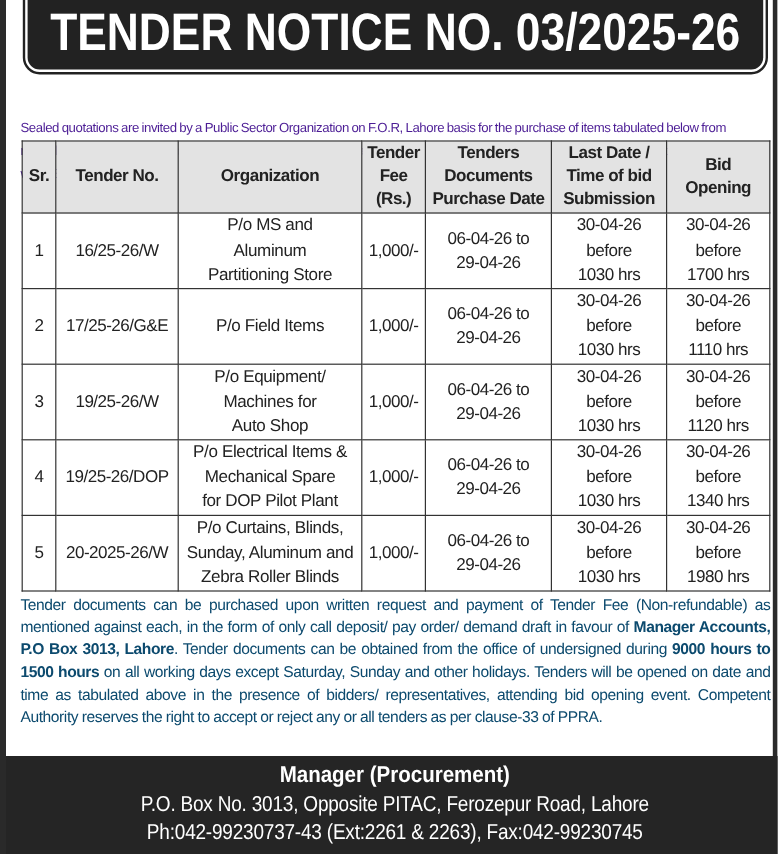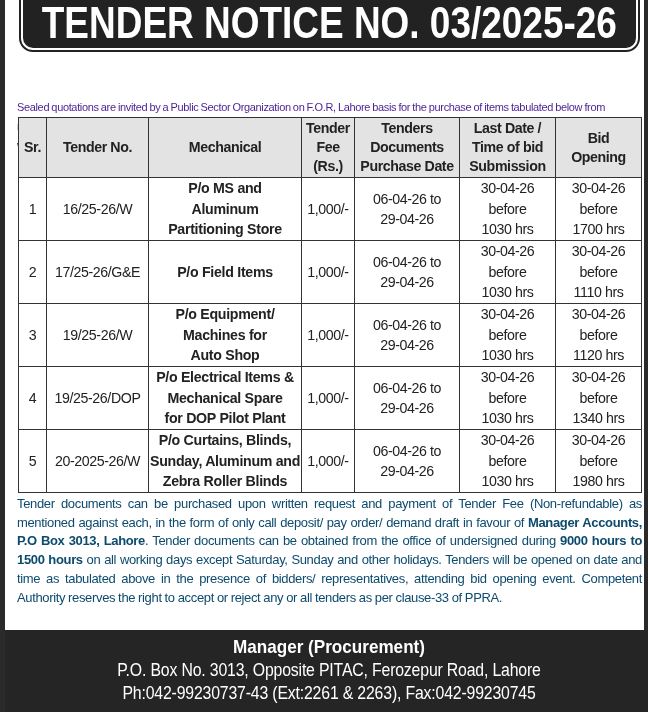--- a/index.html
+++ b/index.html
@@ -9,21 +9,21 @@
     color: #1a1a1a;
     position: relative;
   }
   .frame {
     position: absolute; left: 0; top: 0; width: 648px; height: 712px;
     border-left: 5px solid #2a2a2a;
     border-right: 4px solid #2a2a2a;
     background: #ffffff;
   }
   .banner {
-    position: absolute; left: 16px; top: 0; width: 617px; height: 50px;
+    position: absolute; left: 16px; top: 0; width: 617px; height: 60px;
     background: #222222;
     border-radius: 0 0 12px 12px;
     border: 2px solid #ffffff;
     border-top: none;
     outline: 2px solid #222;
     display: flex; align-items: center; justify-content: center;
   }
   .banner-title {
     color: #ffffff;
     font-family: "Liberation Sans", sans-serif;
@@ -60,21 +60,21 @@
     letter-spacing: -0.4px;
   }
   table.tenders th {
     background: #e3e3e3;
     font-weight: bold;
     font-size: 14.2px;
     line-height: 19px;
     height: 60px;
   }
   table.tenders td { height: 63px; font-weight: normal; }
-  table.tenders td.desc { letter-spacing: -0.3px; font-weight: bold; }
+  table.tenders td.desc { letter-spacing: -0.3px; }
   .cell-line { display: block; white-space: nowrap; }
   .terms {
     position: absolute; left: 12px; top: 495px; width: 625px;
     font-size: 13px; line-height: 18.7px;
     text-align: justify;
     letter-spacing: -0.35px;
     word-spacing: -0.3px;
     color: #0c4a6e;
   }
   .terms b { font-weight: bold; }
@@ -119,21 +119,21 @@
     </colgroup>
     <thead>
       <tr>
         <th>
             <span class="cell-line">Sr.</span>
           </th>
         <th>
             <span class="cell-line">Tender No.</span>
           </th>
         <th>
-            <span class="cell-line">Mechanical</span>
+            <span class="cell-line">Organization</span>
           </th>
         <th>
             <span class="cell-line">Tender</span>
             <span class="cell-line">Fee</span>
             <span class="cell-line">(Rs.)</span>
           </th>
         <th>
             <span class="cell-line">Tenders</span>
             <span class="cell-line">Documents</span>
             <span class="cell-line">Purchase Date</span>

